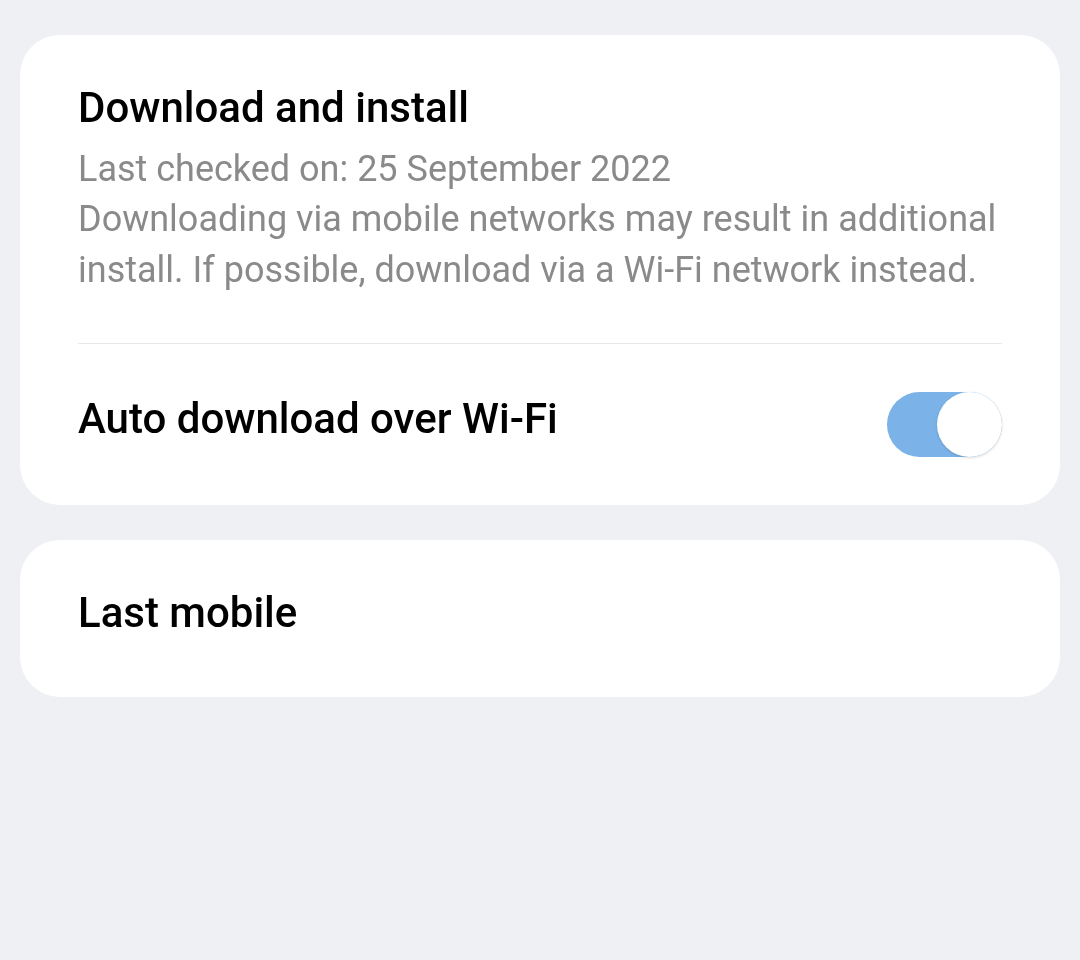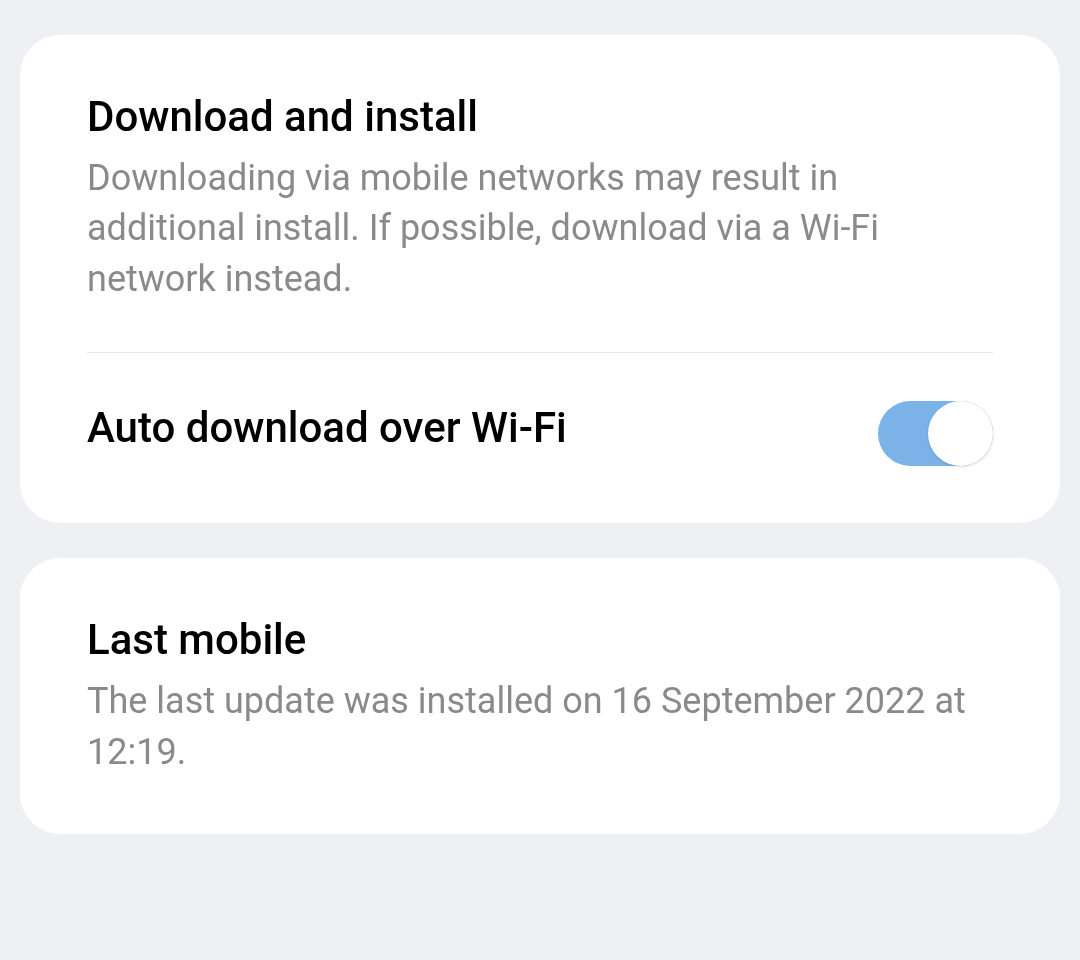--- a/index.html
+++ b/index.html
@@ -10,21 +10,21 @@
     body {
       background-color: #eef0f4;
       font-family: -apple-system, BlinkMacSystemFont, 'Segoe UI', Roboto, sans-serif;
       width: 1080px;
       height: 960px;
       padding: 35px 20px;
     }
     .card {
       background-color: #ffffff;
       border-radius: 40px;
-      padding: 9px;
+      padding: 0;
       margin-bottom: 35px;
     }
     .section {
       padding: 48px 58px;
     }
     .divider {
       height: 1px;
       background-color: #e8e8e8;
       margin: 0 58px;
     }
@@ -69,33 +69,33 @@
       border-radius: 50%;
       box-shadow: 0 1px 3px rgba(0,0,0,0.15);
     }
   </style>
 </head>
 <body>
 
 <div class="card">
   <div class="section">
     <div class="title">Download and install</div>
+    <div class="subtitle">Last checked on: 25 September 2022</div>
     <div class="subtitle">Downloading via mobile networks may result in additional install. If possible, download via a Wi-Fi network instead.</div>
   </div>
 
   <div class="divider"></div>
 
   <div class="section-with-toggle">
     <div class="text-content">
       <div class="title">Auto download over Wi-Fi</div>
     </div>
     <div class="toggle">
       <div class="toggle-knob"></div>
     </div>
   </div>
 </div>
 
 <div class="card">
   <div class="section">
     <div class="title">Last mobile</div>
-    <div class="subtitle">The last update was installed on 16 September 2022 at 12:19.</div>
   </div>
 </div>
 
 </body></html>

